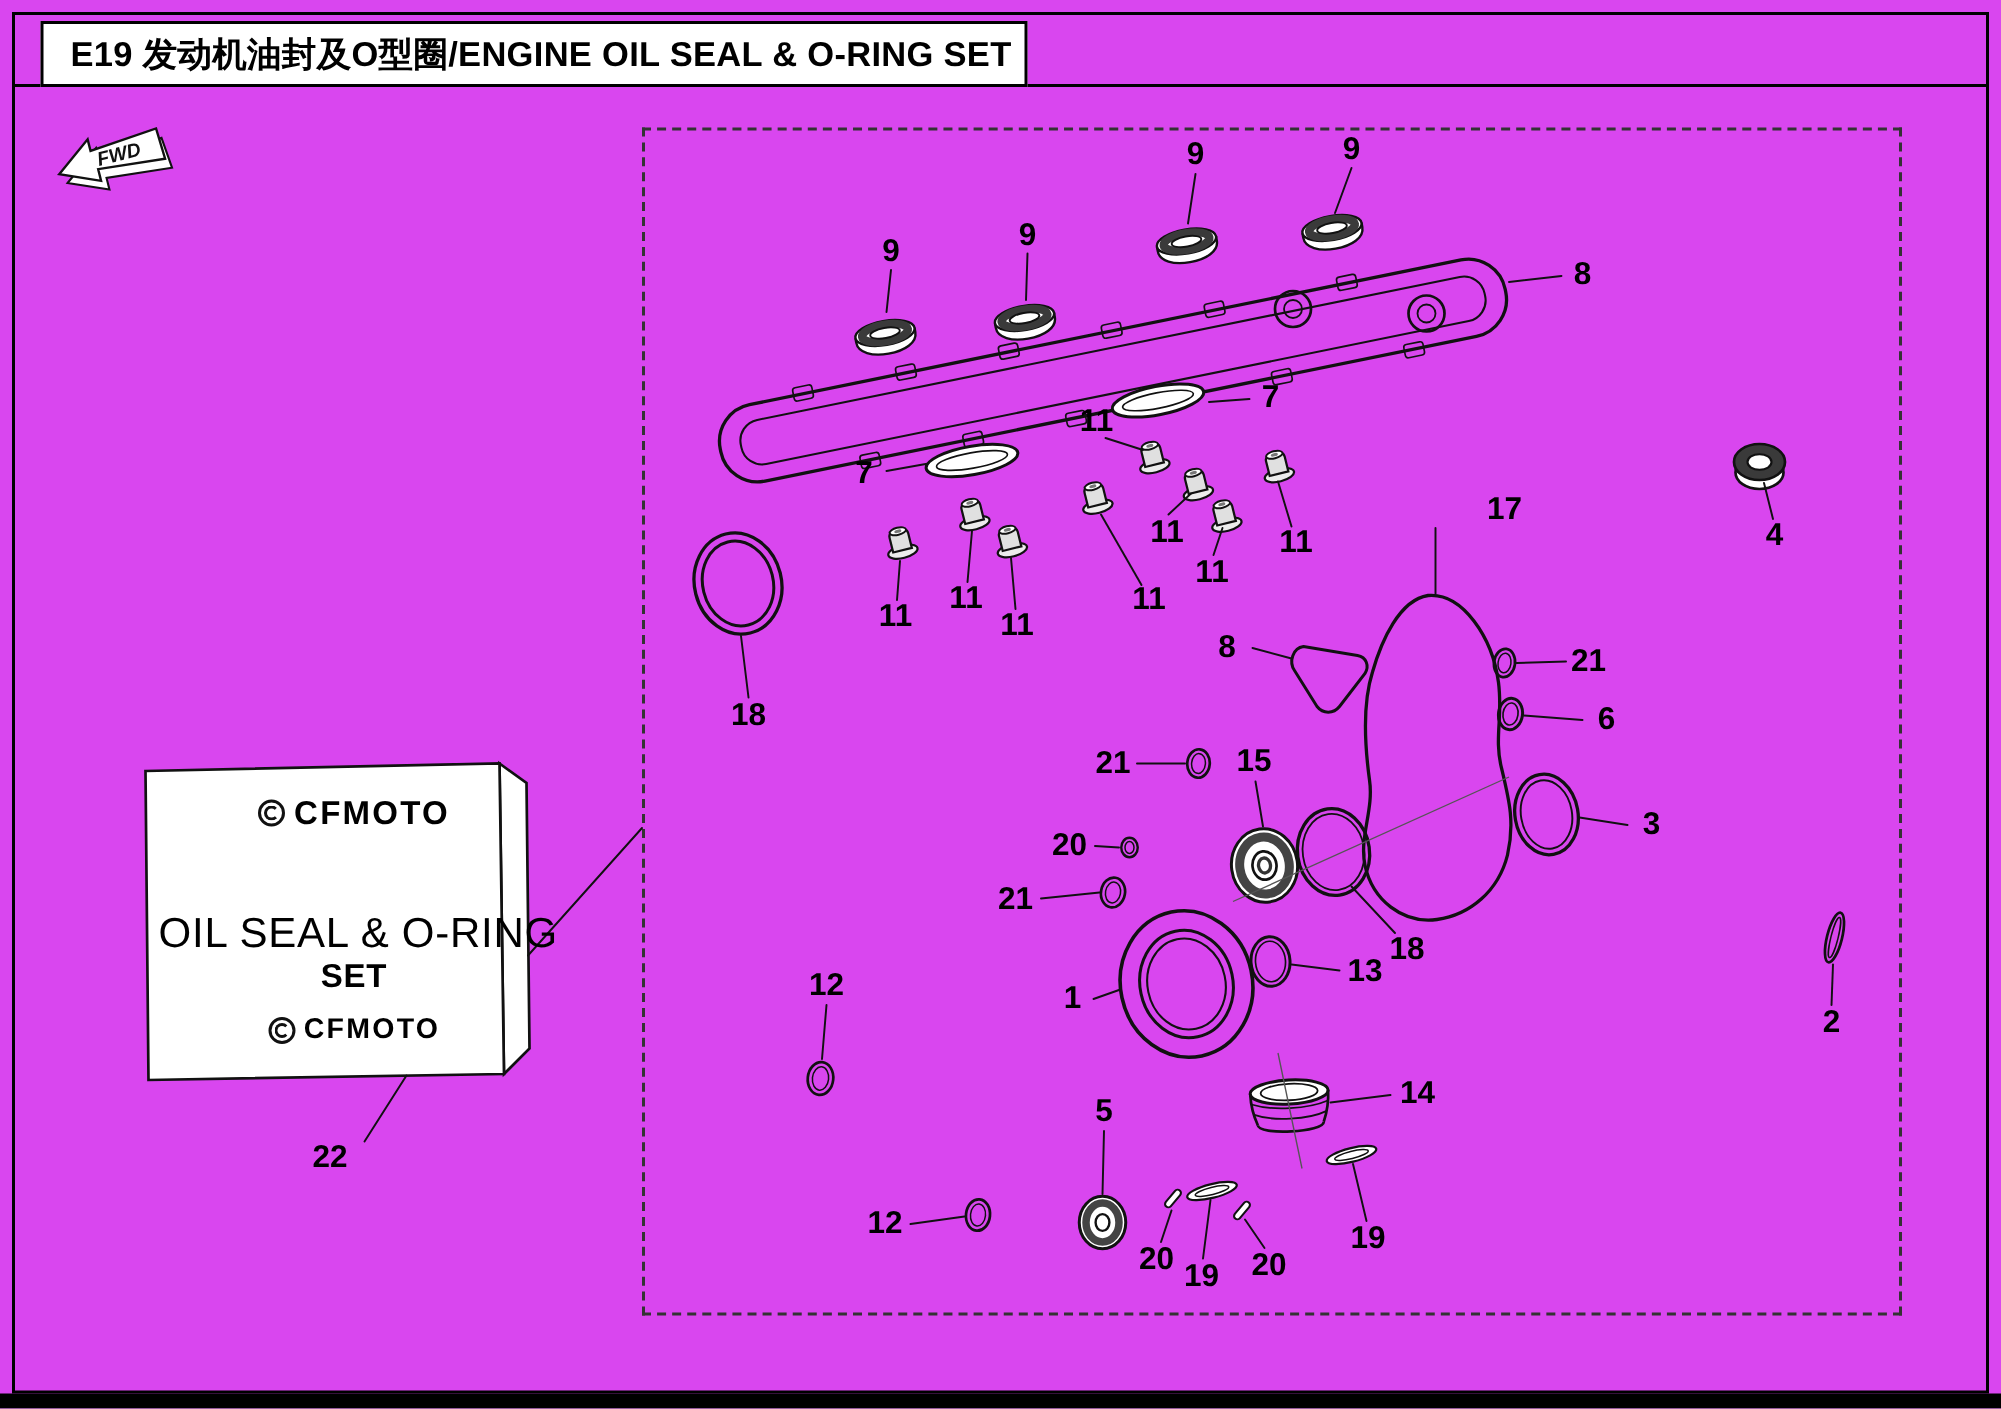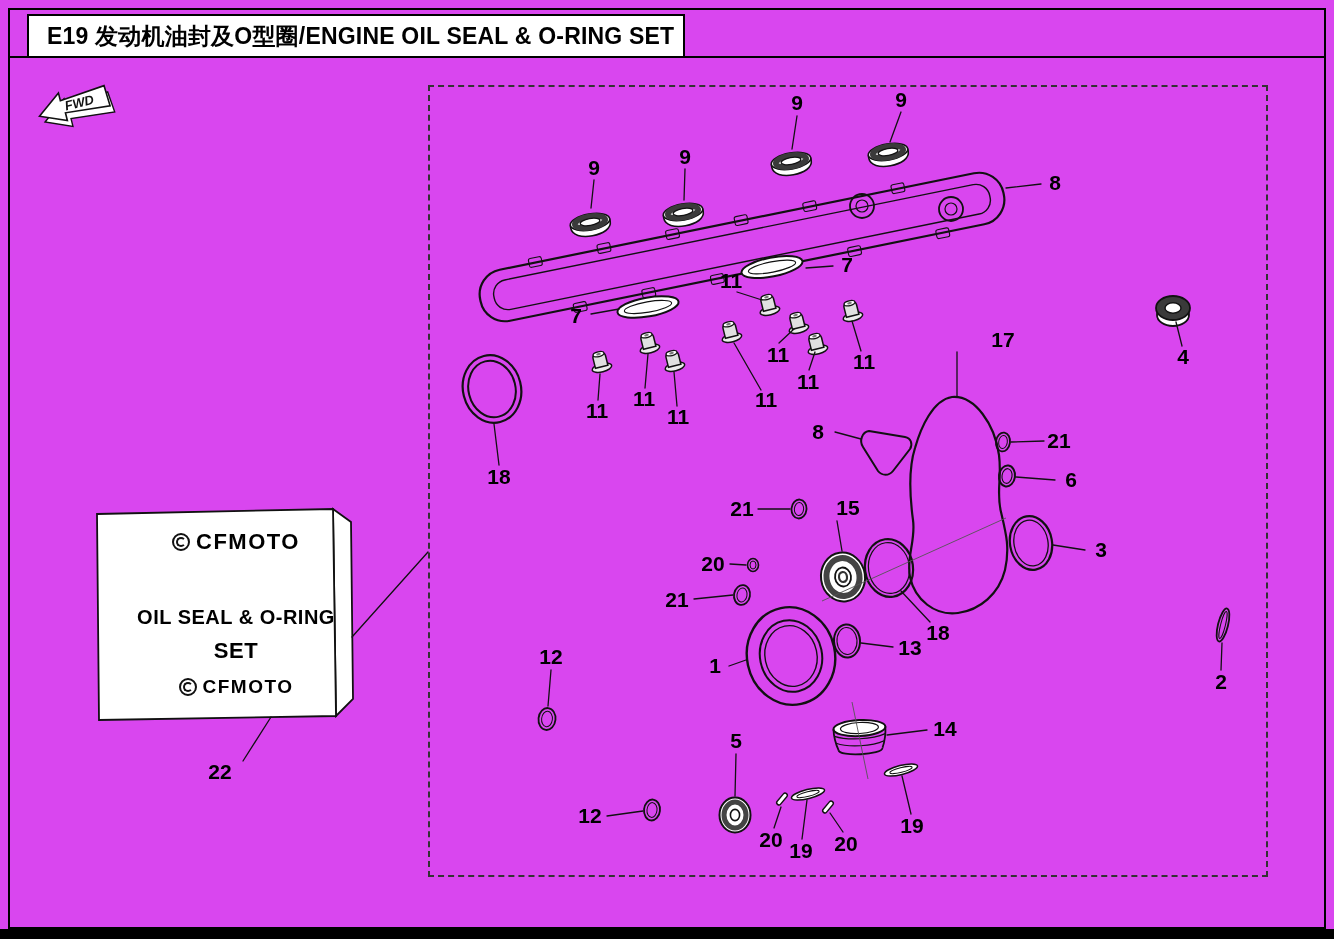--- a/index.html
+++ b/index.html
@@ -42,21 +42,21 @@
   .kit-logo-bottom { top:676px; font-size:19px; }
   .logo-circle {
     position:relative; display:inline-block; width:14px; height:14px;
     border:2.5px solid #111; border-radius:50%; box-sizing:content-box;
   }
   .logo-circle::before {
     content:""; position:absolute; left:2px; top:2px; width:10px; height:10px;
     border:2px solid #111; border-right-color:transparent; border-radius:50%; box-sizing:border-box;
   }
   .kit-engine  { top:561px; font-size:31px; font-weight:bold; font-style:italic; letter-spacing:1px; }
-  .kit-oilseal { top:606px; font-size:20px; font-weight:bold; letter-spacing:0.5px; }
+  .kit-oilseal { top:606px; font-size:28px; font-weight:normal; letter-spacing:0.5px;text-align:right; }
   .kit-set     { top:638px; font-size:22px; font-weight:bold; letter-spacing:0.5px; }
 </style>
 </head>
 <body>
 
 <div class="page">
 
   <div class="page-border"></div>
   <div class="header-rule"></div>
 
@@ -325,21 +325,21 @@
       <span class="callout" style="left: 597px; top: 411px;">11</span>
       <span class="callout" style="left: 678px; top: 417px;">11</span>
       <span class="callout" style="left: 1183px; top: 357px;">4</span>
       <span class="callout" style="left: 989px; top: 340px; margin-left: 14px;">17</span>
       <span class="callout" style="left: 499px; top: 477px;">18</span>
       <span class="callout" style="left: 818px; top: 432px;">8</span>
       <span class="callout" style="left: 1059px; top: 441px;">21</span>
       <span class="callout" style="left: 1071px; top: 480px;">6</span>
       <span class="callout" style="left: 1101px; top: 550px;">3</span>
       <span class="callout" style="left: 742px; top: 509px;">21</span>
-      <span class="callout" style="left: 836px; top: 508px; margin-left: 12px;">15</span>
+      <span class="callout" style="left: 836px; top: 508px;">15</span>
       <span class="callout" style="left: 713px; top: 564px;">20</span>
       <span class="callout" style="left: 677px; top: 600px;">21</span>
       <span class="callout" style="left: 938px; top: 633px;">18</span>
       <span class="callout" style="left: 910px; top: 648px;">13</span>
       <span class="callout" style="left: 551px; top: 657px;">12</span>
       <span class="callout" style="left: 715px; top: 666px;">1</span>
       <span class="callout" style="left: 1221px; top: 682px;">2</span>
       <span class="callout" style="left: 945px; top: 729px;">14</span>
       <span class="callout" style="left: 736px; top: 741px;">5</span>
       <span class="callout" style="left: 590px; top: 816px;">12</span>

